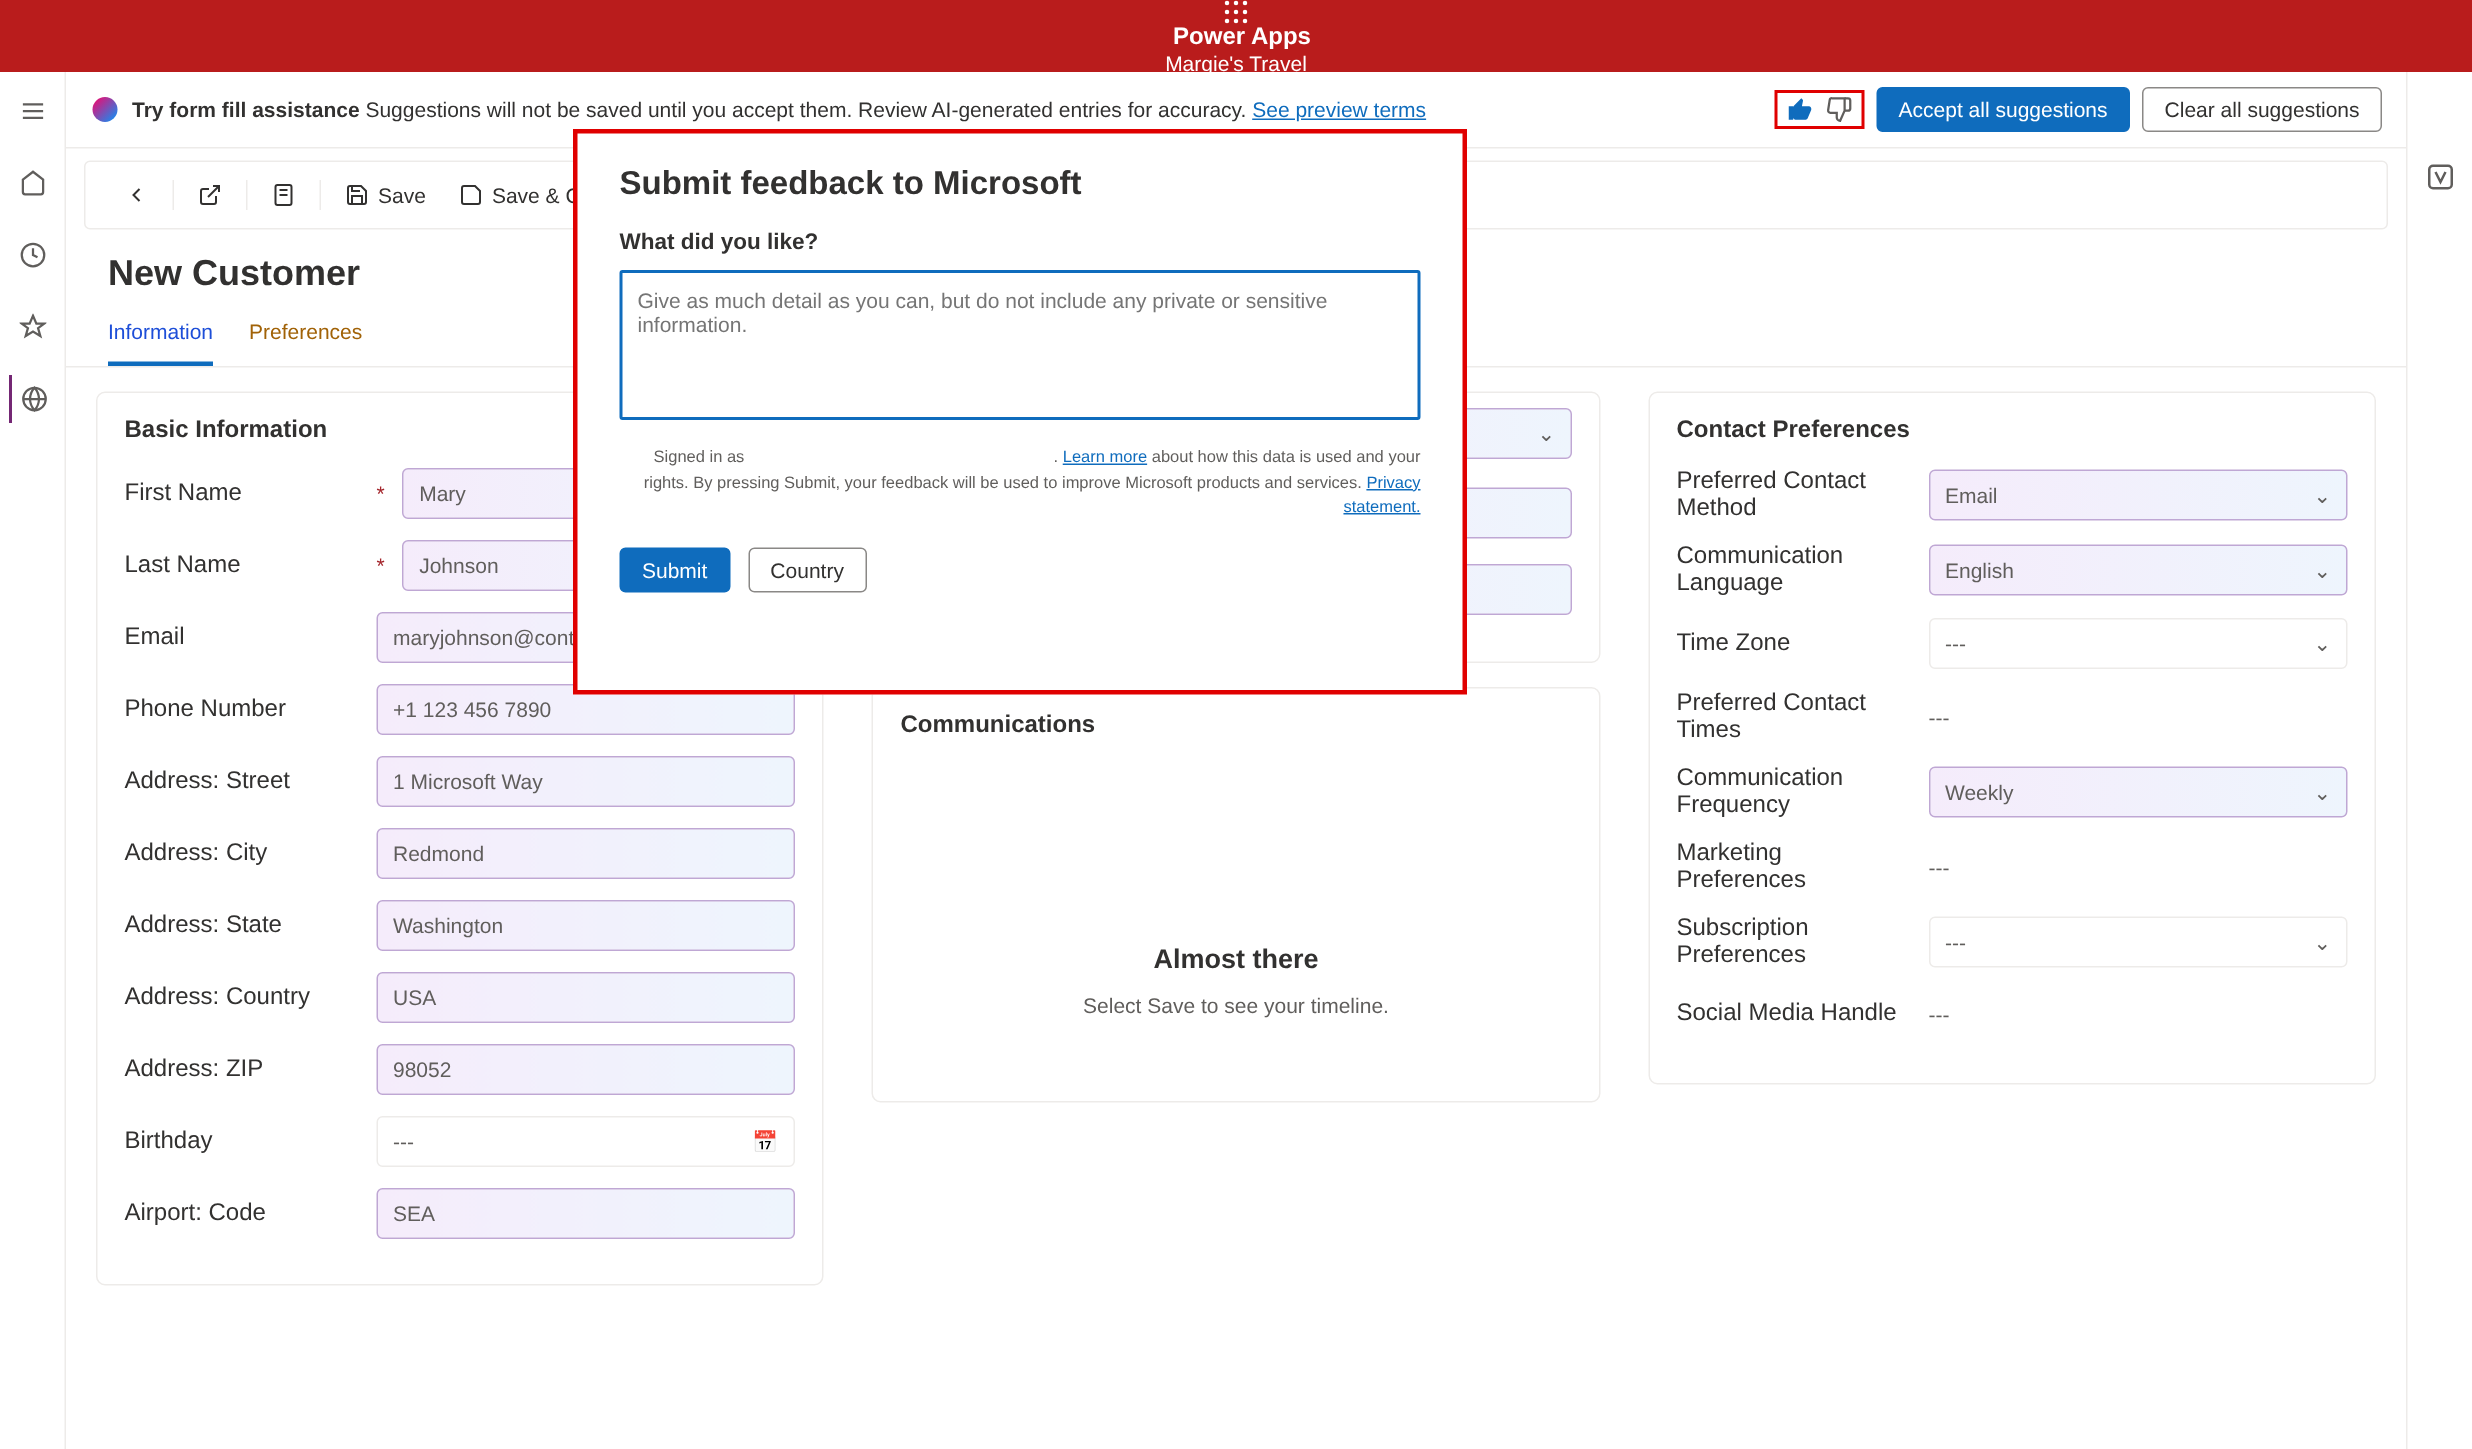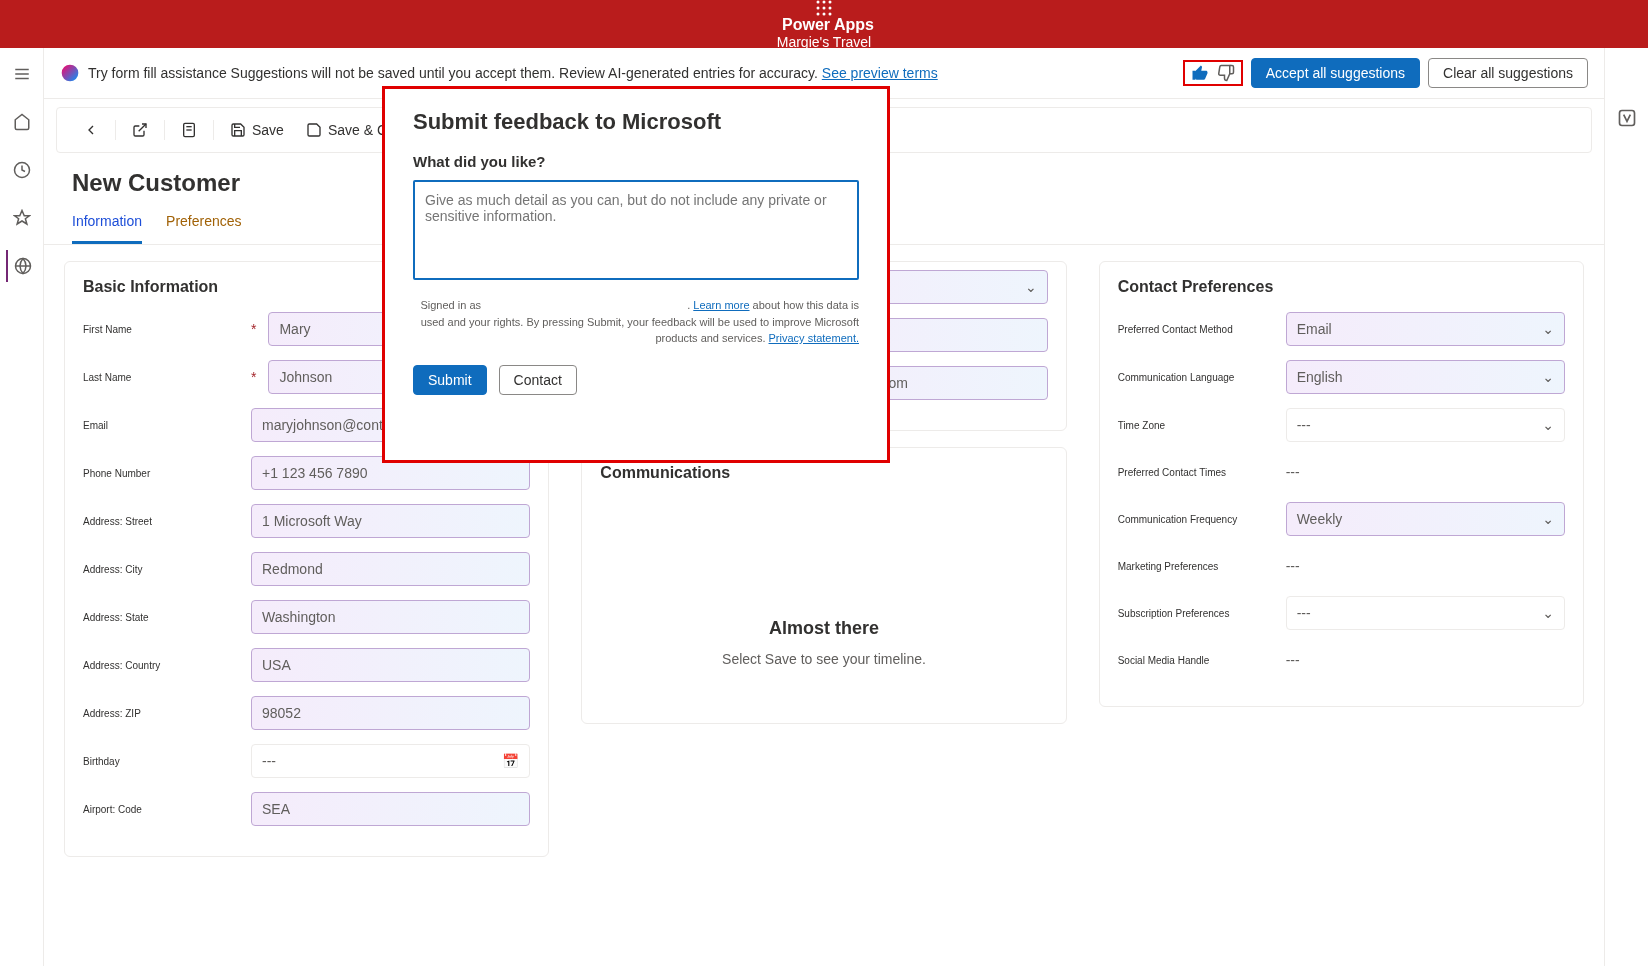--- a/index.html
+++ b/index.html
@@ -20,21 +20,21 @@
     .leftrail { width: 44px; background: #fff; border-right: 1px solid #edebe9; display: flex; flex-direction: column; align-items: center; padding-top: 10px; gap: 16px; }
     .leftrail .rail-item { width: 32px; height: 32px; display: flex; align-items: center; justify-content: center; color: #605e5c; cursor: pointer; }
     .leftrail .rail-item.active { border-left: 2px solid #742774; }
     
     .main { flex: 1; display: flex; flex-direction: column; overflow: hidden; position: relative; }
     
     
     .banner { display: flex; align-items: center; padding: 10px 16px; border-bottom: 1px solid #edebe9; gap: 8px; background: #fff; }
     .banner .copilot-icon { width: 20px; height: 20px; }
     .banner .banner-text { flex: 1; }
-    .banner .banner-text strong { font-weight: 400; }
+    .banner .banner-text strong { font-weight: 700; }
     .banner a { color: #0F6CBD; text-decoration: underline; }
     .banner .thumbs { border: 2px solid #e00000; padding: 2px 6px; display: flex; gap: 8px; }
     .banner .thumb-up { color: #0F6CBD; cursor: pointer; }
     .banner .thumb-down { color: #605e5c; cursor: pointer; }
     .banner .btns { display: flex; gap: 8px; margin-left: auto; }
     .btn-primary { background: #0F6CBD; color: #fff; border: 1px solid #0F6CBD; padding: 6px 14px; border-radius: 4px; cursor: pointer; font-size: 14px; }
     .btn-secondary { background: #fff; color: #323130; border: 1px solid #8a8886; padding: 6px 14px; border-radius: 4px; cursor: pointer; font-size: 14px; }
     
     
     .toolbar { display: flex; align-items: center; padding: 8px 16px; border: 1px solid #edebe9; margin: 8px 12px 0; border-radius: 4px; gap: 2px; background: #fff; }
@@ -49,21 +49,21 @@
     .tabs { display: flex; gap: 24px; padding: 16px 28px 0; border-bottom: 1px solid #edebe9; }
     .tab { padding-bottom: 12px; cursor: pointer; color: #a16207; }
     .tab.active { color: #1d4ed8; border-bottom: 3px solid #0F6CBD; font-weight: 400; }
     
     
     .form-scroll { flex: 1; overflow-y: auto; padding: 16px 20px; }
     .cols { display: grid; grid-template-columns: 1fr 1fr 1fr; gap: 32px; align-items: start; }
     .card { border: 1px solid #edebe9; border-radius: 6px; padding: 16px 18px; background: #fff; }
     .card h3 { font-size: 16px; font-weight: 600; margin-bottom: 16px; }
     .field { display: flex; align-items: center; margin-bottom: 14px; gap: 8px; }
-    .field .label { width: 160px; font-size: 10px; color: #323130; flex-shrink: 0; }
+    .field .label { width: 160px; font-size: 16px; color: #323130; flex-shrink: 0; }
     .field .req { color: #a4262c; margin-right: 4px; }
     .field .input { flex: 1; border: 1px solid #bfa7d4; background: linear-gradient(to right, #f5ecfb, #eef5fd); border-radius: 4px; padding: 8px 10px; font-size: 14px; color: #605e5c; }
     .field .input.plain { background: #fff; border: 1px solid #edebe9; }
     .field .select { flex: 1; border: 1px solid #bfa7d4; background: linear-gradient(to right, #f5ecfb, #eef5fd); border-radius: 4px; padding: 8px 10px; font-size: 14px; color: #605e5c; display: flex; justify-content: space-between; align-items: center; }
     .field .select.plain { background: #fff; border: 1px solid #edebe9; }
     .field .chev { color: #605e5c; }
     .field .value-only { color: #605e5c; padding: 8px 0; }
     
     .comms-placeholder { text-align: center; padding: 120px 20px 40px; }
     .comms-placeholder h4 { font-size: 18px; font-weight: 600; margin-bottom: 12px; }
@@ -399,36 +399,36 @@
               </div>
             </div>
           <div class="field">
               <span class="label">Social Media Handle</span>
               <span class="value-only">---</span>
             </div>
         </div>
       </div>
     </div>
 
-    <div class="modal-highlight" style="top:38px; left:338px; width:508px; height:377px;">
+    <div class="modal-highlight" style="top:38px; left:338px; width:596px; height:377px;">
       <div class="modal">
         <h2>Submit feedback to Microsoft</h2>
         <div class="q">What did you like?</div>
         <textarea placeholder="Give as much detail as you can, but do not include any private or sensitive information." style=""></textarea>
         <div class="fineprint">
           <span>Signed in as</span>
           <span style="display:inline-block; width:200px;"></span>
           <span>. </span>
           <a href="#">Learn more</a>
           <span> about how this data is used and your rights. By pressing Submit, your feedback will be used to improve Microsoft products and services. </span>
           <a href="#">Privacy statement.</a>
         </div>
         <div class="actions">
           <button class="btn-primary">Submit</button>
-          <button class="btn-secondary">Contact</button>
+          <button class="btn-secondary">Country</button>
         </div>
       </div>
     </div>
   </div>
 
   <div class="rightstrip">
     <div class="icon">
         <svg width="20" height="20" viewBox="0 0 24 24" fill="none" stroke="currentColor" stroke-width="2">
           <rect x="3" y="3" width="18" height="18" rx="3"></rect>
           <path d="M8 8l4 8 4-8"></path>

